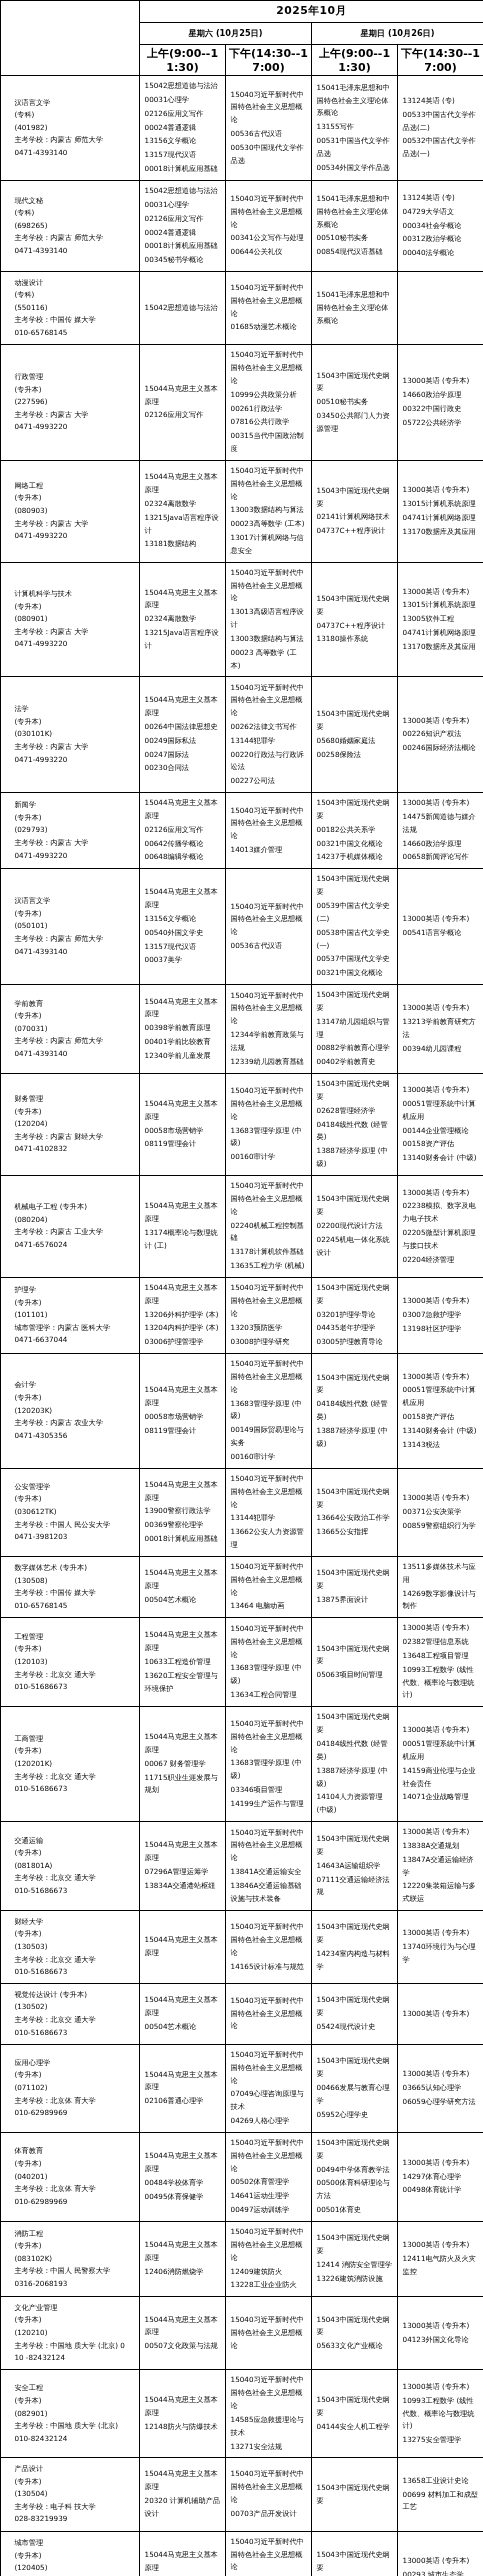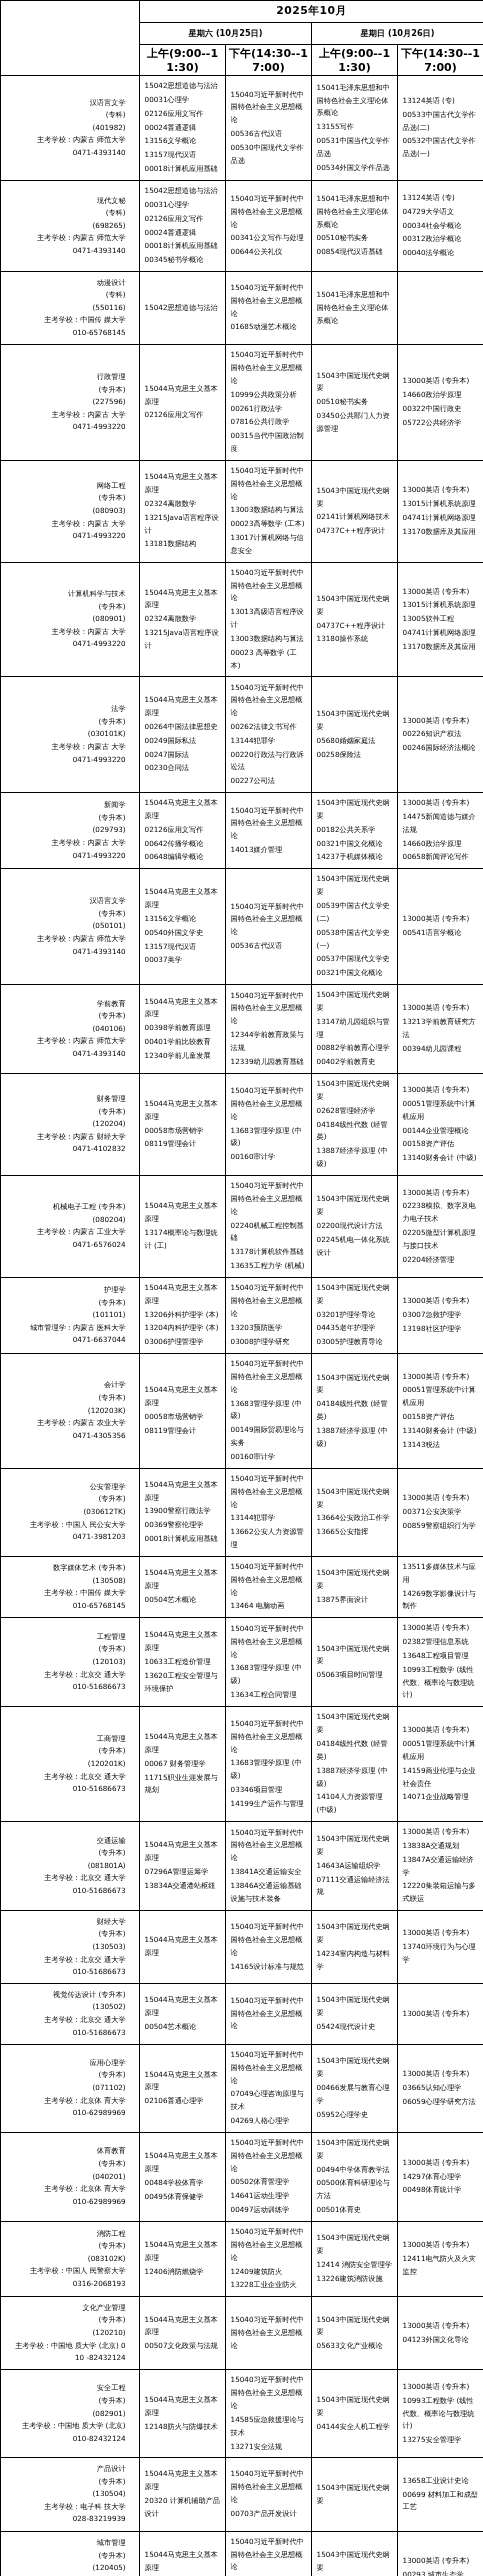--- a/index.html
+++ b/index.html
@@ -18,21 +18,21 @@
   table.schedule th, table.schedule td {
     border: 0.5px solid #000;
     overflow: hidden;
     word-break: break-all;
   }
   thead th { font-weight: bold; text-align: center; vertical-align: middle; background: #fff; }
   tr.title-row th { font-size: 10.8px; height: 18.5px; letter-spacing: 0.5px; }
   tr.day-row th { font-size: 8.2px; height: 19.6px; }
   tr.time-row th { font-size: 11px; height: 18.5px; margin-top: 12px; }
   td.major {
-    text-align: right;
+    text-align: left;
     vertical-align: middle;
     font-size: 7.2px;
     line-height: 1.75;
     padding: 4.6px 13.4px;
   }
   td.major div { margin: 0; }
   td.session {
     text-align: left;
     vertical-align: middle;
     font-size: 7.2px;
@@ -344,21 +344,21 @@
         </td>
         <td class="session">
           <div class="course">13000英语 (专升本)</div>
           <div class="course">00541语言学概论</div>
         </td>
       </tr>
       <tr>
         <td class="major">
           <div>学前教育</div>
           <div>(专升本)</div>
-          <div>(040106)</div>
+          <div>(070031)</div>
           <div>主考学校：内蒙古 师范大学</div>
           <div>0471-4393140</div>
         </td>
         <td class="session">
           <div class="course">15044马克思主义基本原理</div>
           <div class="course">00398学前教育原理</div>
           <div class="course">00401学前比较教育</div>
           <div class="course">12340学前儿童发展</div>
         </td>
         <td class="session">

